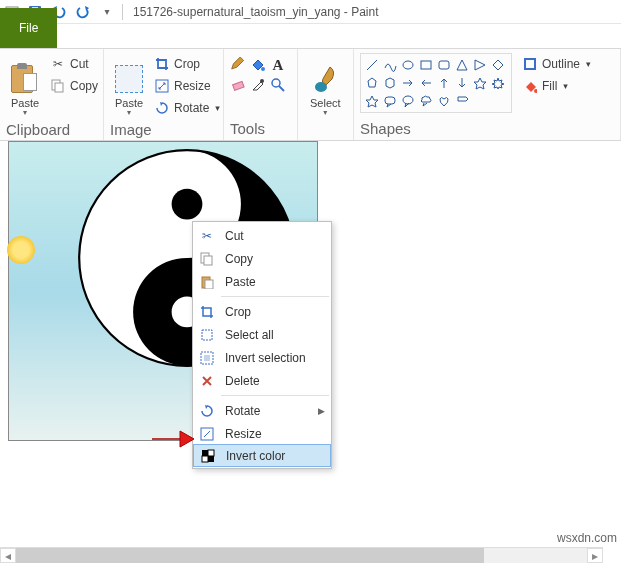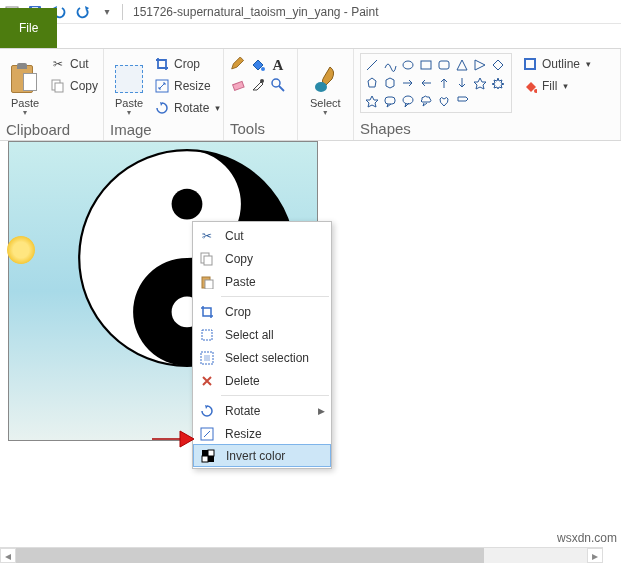--- a/index.html
+++ b/index.html
@@ -444,21 +444,21 @@
       </span>
     <span class="ci-label">Select all</span>
   </div>
   <div class="ctxitem">
     <span class="ci-icon">
         <svg width="14" height="14">
           <rect x="1" y="1" width="12" height="12" fill="none" stroke="#3a6fc9" stroke-dasharray="2 1"></rect>
           <rect x="4" y="4" width="6" height="6" fill="#3a6fc9" opacity="0.3"></rect>
         </svg>
       </span>
-    <span class="ci-label">Select selection</span>
+    <span class="ci-label">Invert selection</span>
   </div>
   <div class="ctxitem">
     <span class="ci-icon">
         <svg width="14" height="14">
           <path d="M3 3 L11 11 M11 3 L3 11" stroke="#c94a3a" stroke-width="2"></path>
         </svg>
       </span>
     <span class="ci-label">Delete</span>
   </div>
   <div class="ctxsep"></div>

